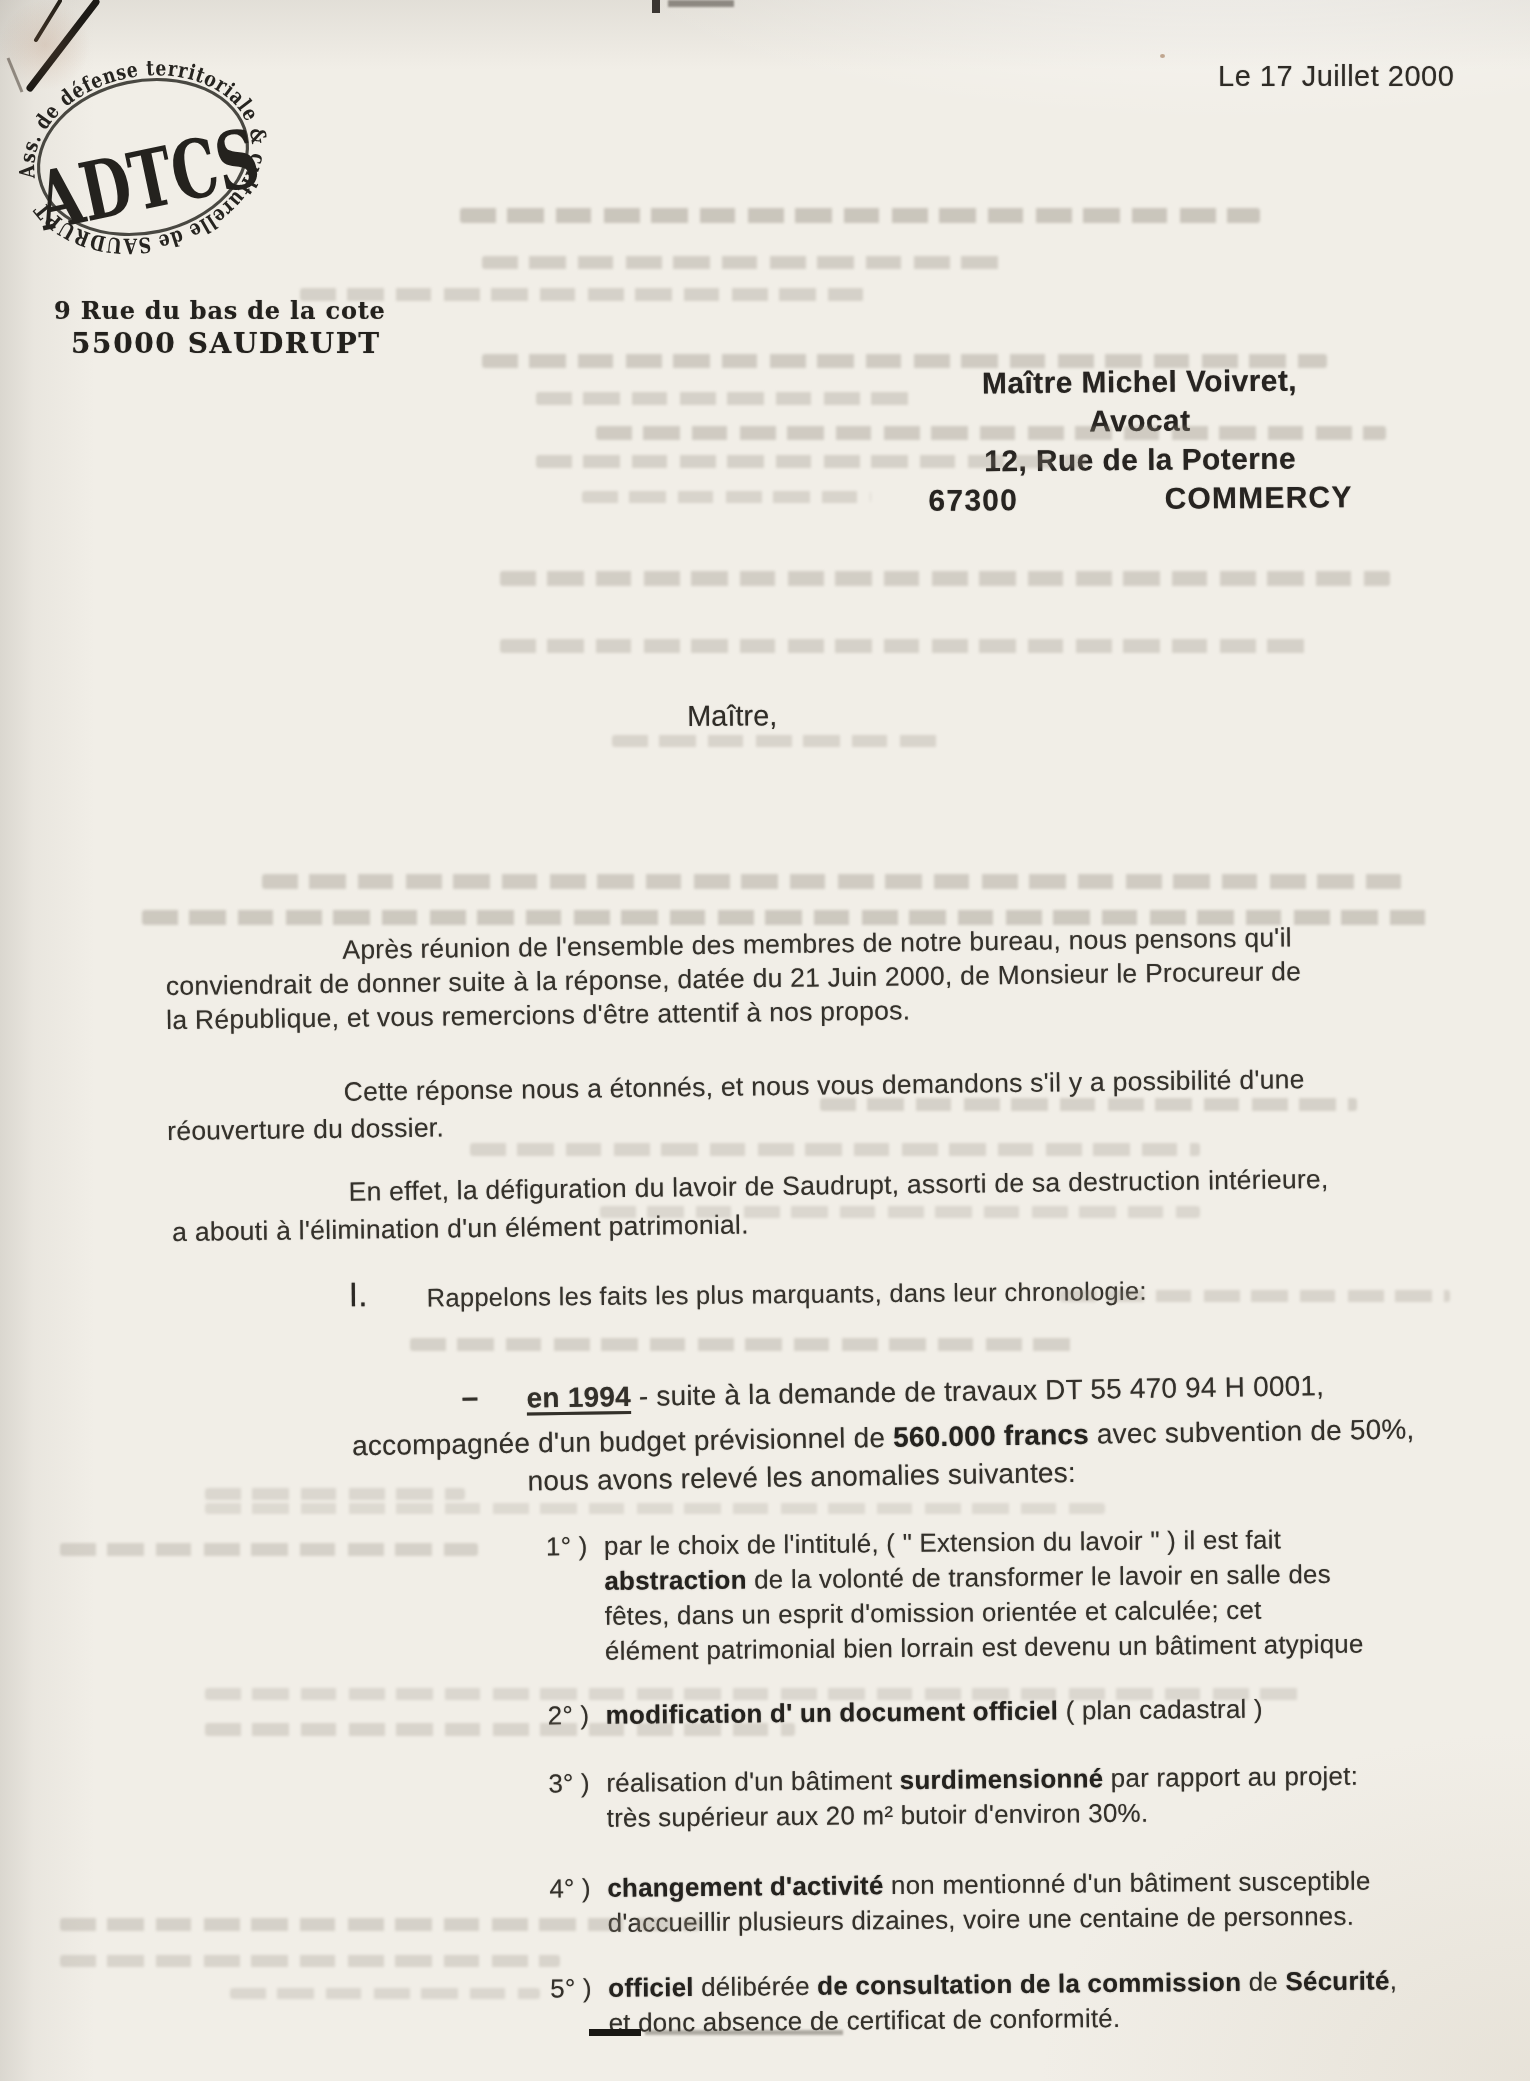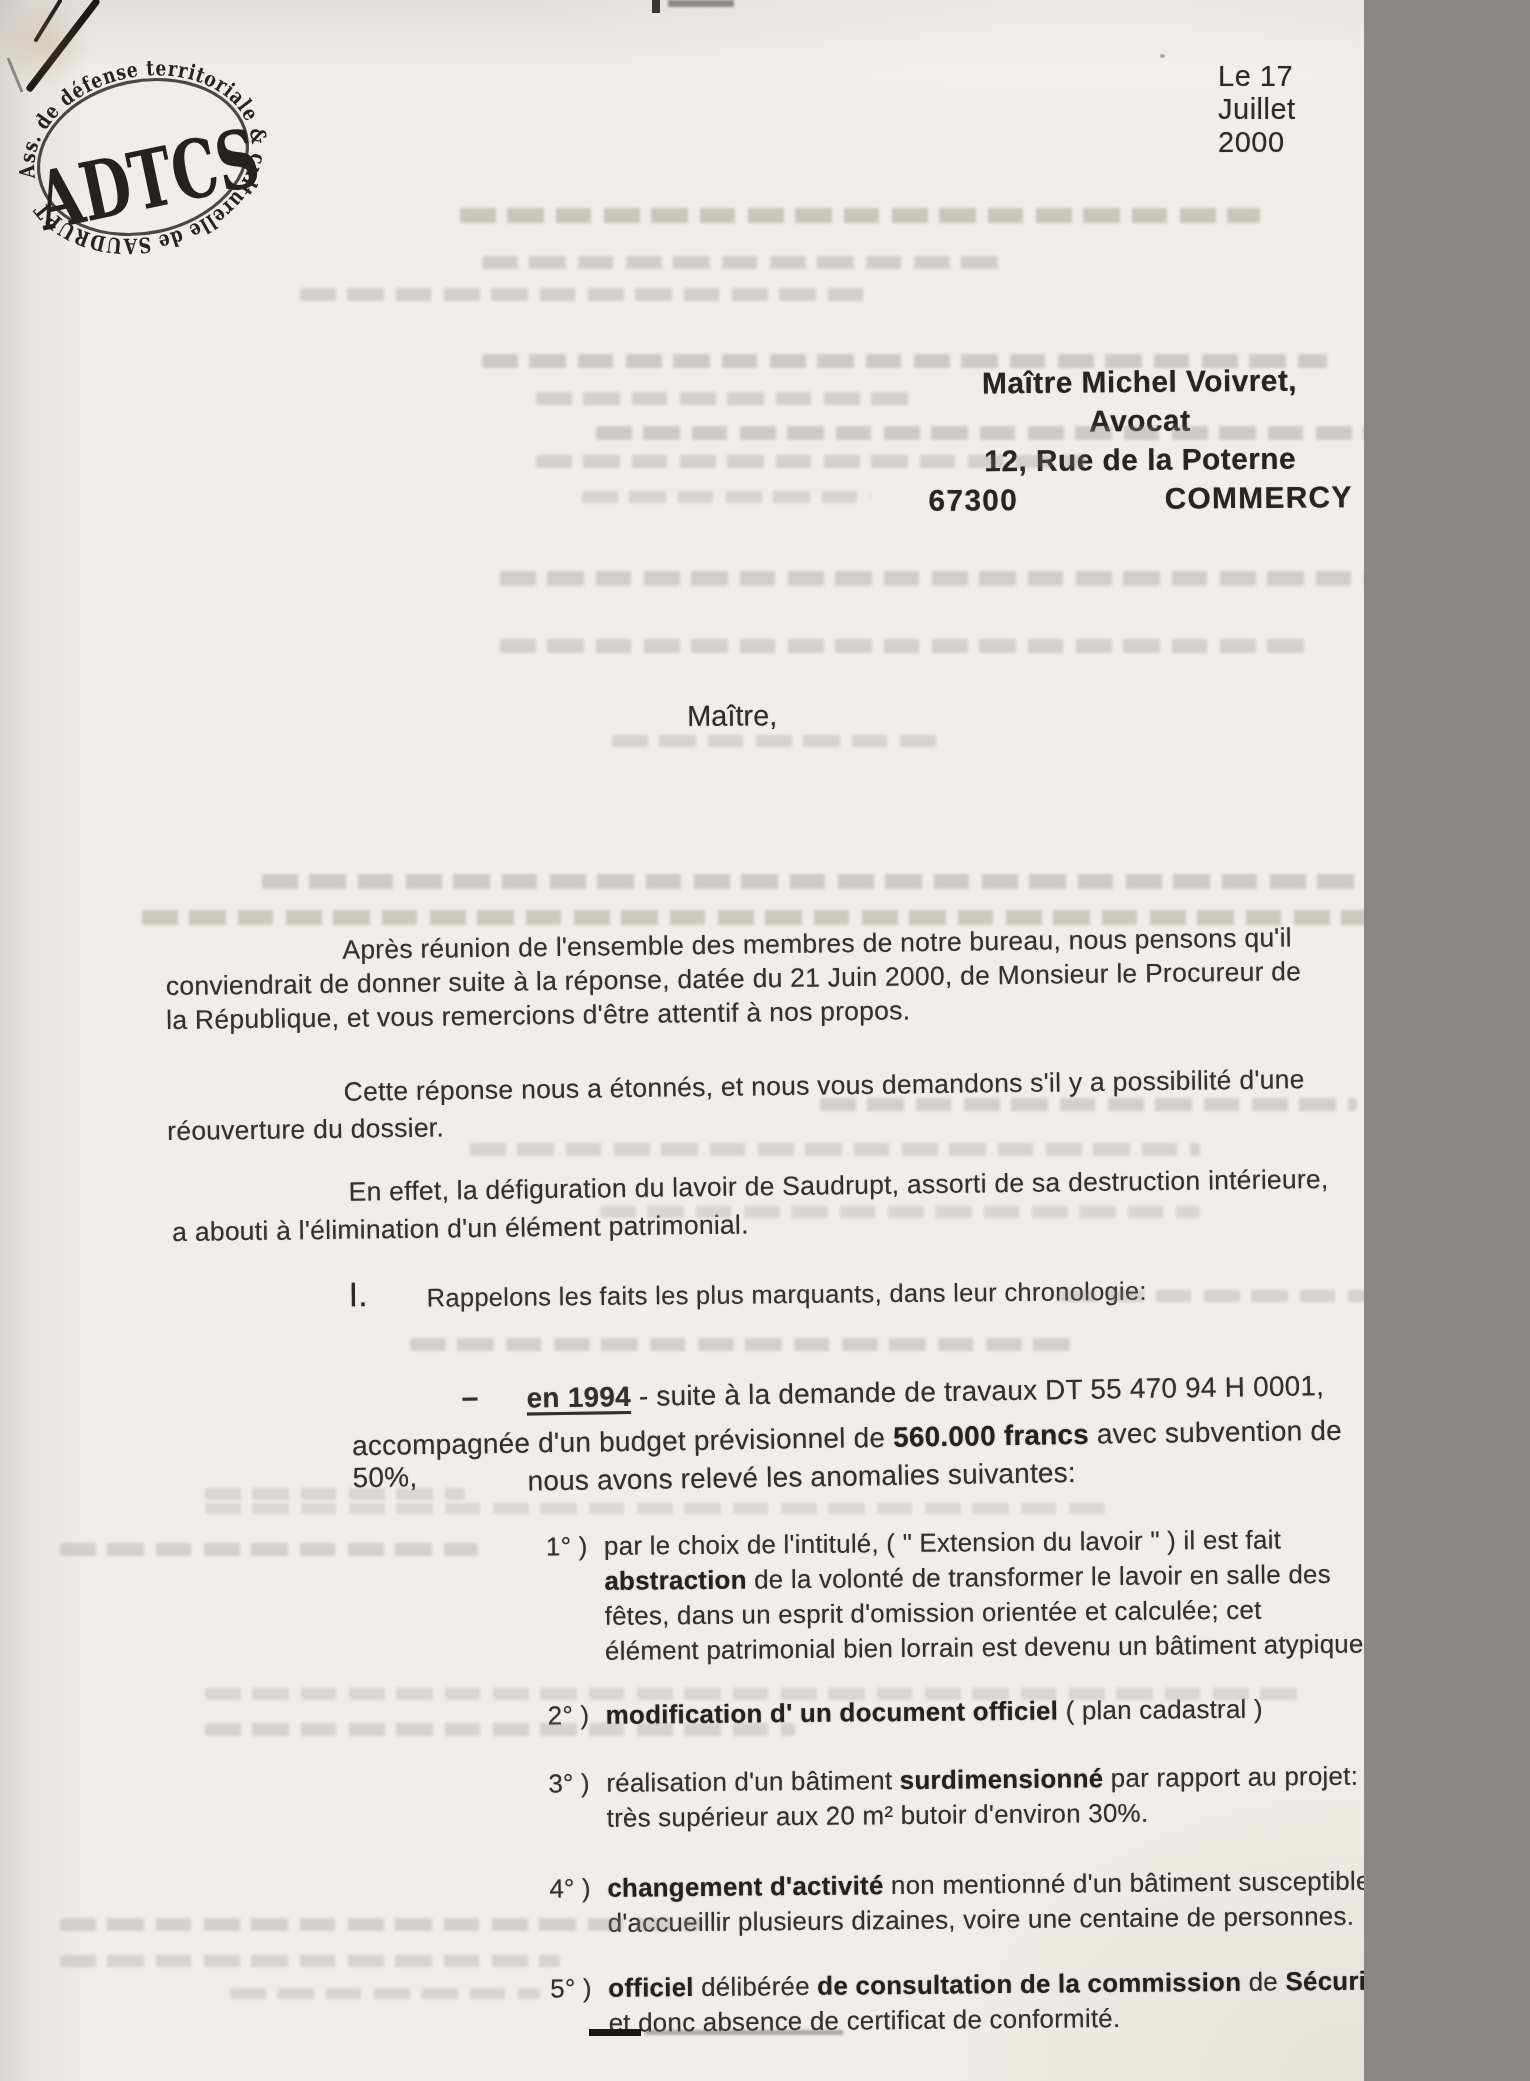--- a/index.html
+++ b/index.html
@@ -1,17 +1,17 @@
 <!DOCTYPE html>
 <html><head>
 <meta charset="utf-8">
 <style>
   html,body{margin:0;padding:0;background:#8a8882;}
   .page{
-    position:relative;width:1364px;height:2081px;overflow:hidden;
+    position:relative;width:1530px;height:2081px;overflow:hidden;
     font-family:"Liberation Sans", sans-serif;color:#35322c;
     background:
       radial-gradient(900px 260px at 80% -60px, rgba(255,255,255,.55), rgba(255,255,255,0) 70%),
       radial-gradient(700px 500px at 100% 100%, rgba(205,196,178,.28), rgba(205,196,178,0) 70%),
       linear-gradient(90deg, rgba(106,100,90,.17) 0px, rgba(106,100,90,.06) 34px, rgba(0,0,0,0) 95px),
       linear-gradient(180deg, rgba(118,112,102,.12) 0px, rgba(0,0,0,0) 70px),
       #f1eee7;
   }
   .shadowtxt{text-shadow:0 0 1px rgba(58,54,47,.5);}
   .abs{position:absolute;}
@@ -77,20 +77,24 @@
     </defs>
     <ellipse cx="120" cy="90" rx="100" ry="72" fill="none" stroke="#2c2a25" stroke-width="3" opacity=".85"></ellipse>
     <text font-family="DejaVu Serif, serif" font-weight="bold" font-size="20" fill="#262420" letter-spacing="1">
       <textPath href="#ring" startOffset="2" textLength="545" lengthAdjust="spacingAndGlyphs">Ass. de défense territoriale &amp; culturelle de SAUDRUPT</textPath>
     </text>
     <g transform="translate(120,114) scale(0.8,1.12)">
       <text text-anchor="middle" y="22" font-family="DejaVu Serif, serif" font-weight="bold" font-size="68" fill="#24221e">ADTCS</text>
     </g>
   </svg>
 
+  <div class="abs sender shadowtxt">
+    <div class="l1">9 Rue du bas de la cote</div>
+    <div class="l2">55000 SAUDRUPT</div>
+  </div>
 
   <div class="abs recipient shadowtxt">
     <div class="rl">Maître Michel Voivret,</div>
     <div class="rl">Avocat</div>
     <div class="rl">12,  Rue de la Poterne</div>
     <div class="rl4">
       <span>67300</span>
       <span>COMMERCY</span>
     </div>
   </div>

